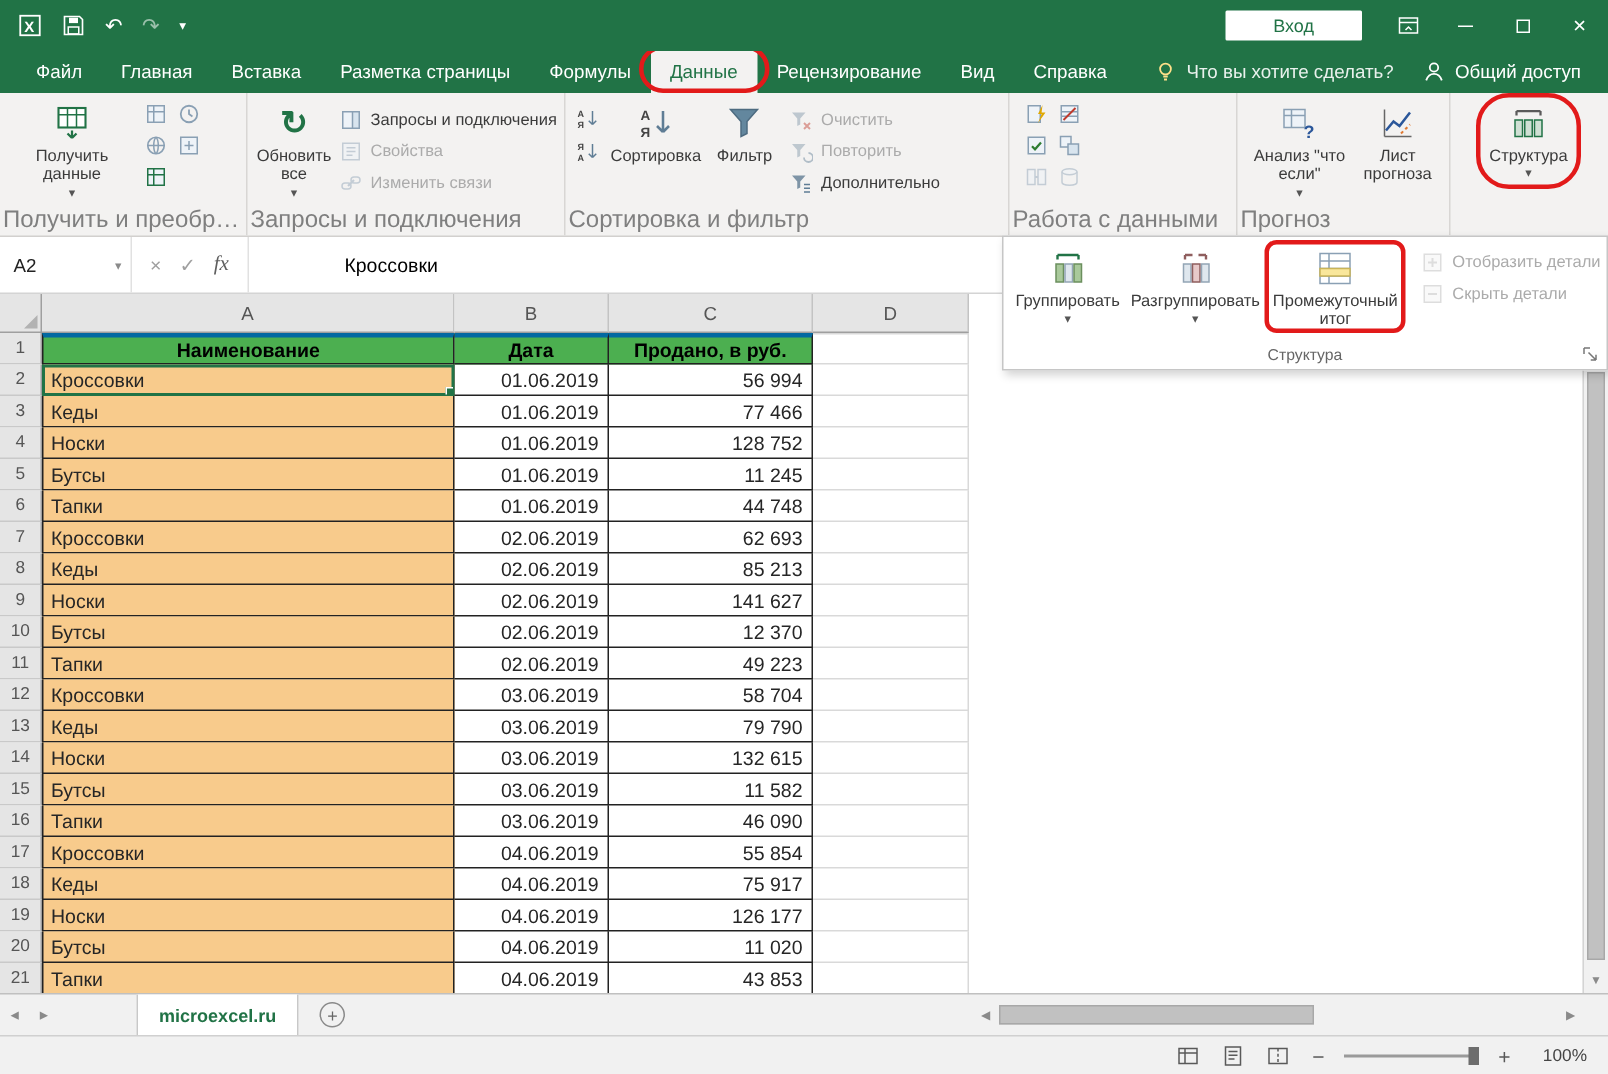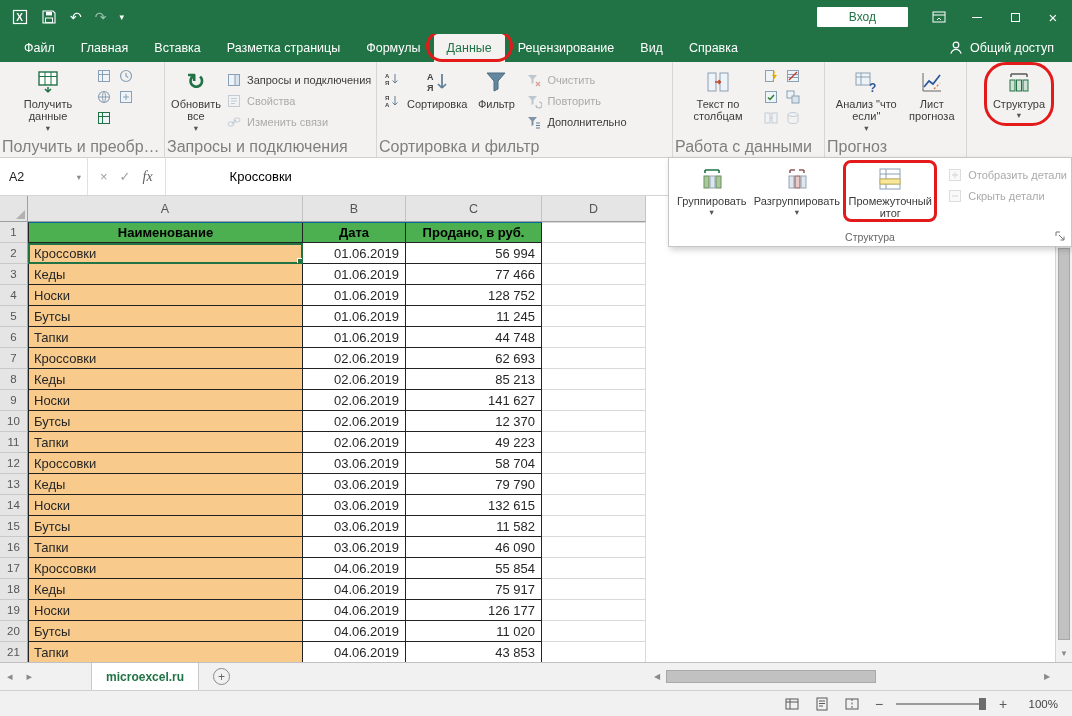--- a/index.html
+++ b/index.html
@@ -67,21 +67,21 @@
   .colh { height:26px; background:#e5e5e5; color:#555; font-size:12.5px; display:flex; align-items:center; justify-content:center; border-right:1px solid #c3c3c3; border-bottom:1px solid #9f9f9f; }
   .colh-a { width:275px; } .colh-b { width:103px; } .colh-c { width:136px; } .colh-d { width:104px; }
   #col-headers-cells { display:flex; }
   .grid-row { display:flex; height:21px; }
   .row-num { width:28px; background:#e5e5e5; color:#555; font-size:11.5px; display:flex; align-items:center; justify-content:center; border-right:1px solid #9f9f9f; border-bottom:1px solid #c9c9c9; }
   .cell { font-size:13px; display:flex; align-items:center; overflow:hidden; white-space:nowrap; }
   .col-a { width:275px; background:#f8cb8c; border-left:1px solid #222; border-right:1px solid #222; border-bottom:1px solid #222; padding-left:5px; position:relative; }
   .col-b { width:103px; border-right:1px solid #222; border-bottom:1px solid #222; justify-content:flex-end; padding-right:6px; }
   .col-c { width:136px; border-right:1px solid #222; border-bottom:1px solid #222; justify-content:flex-end; padding-right:6px;text-align:center; }
   .col-d { width:104px; border-right:1px solid #d9d9d9; border-bottom:1px solid #d9d9d9; }
-  .head-row .col-a, .head-row .col-b, .head-row .col-c { background:#4caf50; color:#000; font-weight:bold; justify-content:center; padding:0; border-top:1px solid #0369a1; }
+  .head-row .col-a, .head-row .col-b, .head-row .col-c { background:#4caf50; color:#000; font-weight:bold; justify-content:center; padding:0; border-top:3px solid #0369a1; }
   .head-row .col-d { border-top:1px solid #d9d9d9; }
   .active-cell { outline:2px solid #217346; outline-offset:-2px; }
   .active-cell::after { content:""; position:absolute; right:-2px; bottom:-2px; width:5px; height:5px; background:#217346; border:1px solid #fff; z-index:3; }
   .vscroll { position:absolute; top:0; right:0; width:17px; height:466px; background:#f1f1f1; border-left:1px solid #d4d4d4; z-index:2; }
   .vs-arrow { height:17px; display:flex; align-items:center; justify-content:center; color:#8a8a8a; font-size:8px; }
   .vs-arrow.bottom { position:absolute; bottom:0; left:0; right:0; }
   .vs-thumb { position:absolute; left:2px; right:2px; top:52px; bottom:22px; background:#c1c1c1; border:1px solid #a8a8a8; }
 
   
   #flyout { position:absolute; left:668px; top:157px; width:404px; height:90px; background:#fff; border:1px solid #c6c6c6; box-shadow:2px 3px 6px rgba(0,0,0,.18); z-index:25; display:flex; flex-direction:column; }
@@ -153,20 +153,29 @@
 <div id="tabrow">
   <div class="rtab">Файл</div>
   <div class="rtab">Главная</div>
   <div class="rtab">Вставка</div>
   <div class="rtab">Разметка страницы</div>
   <div class="rtab">Формулы</div>
   <div class="rtab active">Данные</div>
   <div class="rtab">Рецензирование</div>
   <div class="rtab">Вид</div>
   <div class="rtab">Справка</div>
+  <div class="tellme">
+    <span>
+      <svg class="i16" viewBox="0 0 16 16">
+          <circle cx="8" cy="6" r="3.6" fill="none" stroke="#ffe08a" stroke-width="1.2"></circle>
+          <path d="M6.5 11h3M7 13h2" stroke="#ffe08a" stroke-width="1.2"></path>
+        </svg>
+    </span>
+    <span>Что вы хотите сделать?</span>
+  </div>
   <div class="share">
     <span>
       <svg class="i16" viewBox="0 0 16 16">
           <circle cx="8" cy="5" r="2.8" fill="none" stroke="#fff" stroke-width="1.2"></circle>
           <path d="M2.8 13.6c1-2.9 3-4.3 5.2-4.3s4.2 1.4 5.2 4.3" fill="none" stroke="#fff" stroke-width="1.2"></path>
         </svg>
     </span>
     <span>Общий доступ</span>
   </div>
 </div>
@@ -322,31 +331,20 @@
               <path d="M10 9h4M10 11.5h4M10 14h4" stroke="#5f7d95"></path>
             </svg>
           </span>
         <span class="ritem-label">Дополнительно</span>
       </div>
     </div>
     <div class="rg-label">Сортировка и фильтр</div>
   </div>
 
   <div class="rgroup" style="width:152px">
-    <div class="bigbtn" style="max-width:80px">
-      <span class="bicon">
-        <svg class="i24" viewBox="0 0 26 26">
-            <rect x="3" y="4" width="8" height="18" fill="#eef3f8" stroke="#8aa0b4"></rect>
-            <rect x="15" y="4" width="8" height="18" fill="#eef3f8" stroke="#8aa0b4"></rect>
-            <path d="M10 13h5" stroke="#c43e1c" stroke-width="1.5"></path>
-            <path d="M13.5 11l2 2-2 2" fill="none" stroke="#c43e1c" stroke-width="1.3"></path>
-          </svg>
-      </span>
-      <span class="bb-label">Текст по столбцам</span>
-    </div>
     <div class="minis">
       <span class="minibtn">
           <svg class="i16" viewBox="0 0 16 16">
             <rect x="2.5" y="2.5" width="8" height="11" fill="#eef3f8" stroke="#8aa0b4"></rect>
             <path d="M12 2l-3 6h2.4L9 14l5-7h-2.6z" fill="#e0a800"></path>
           </svg>
         </span>
       <span class="minibtn">
           <svg class="i16" viewBox="0 0 16 16">
             <rect x="2.5" y="2.5" width="11" height="11" fill="#eef3f8" stroke="#8aa0b4"></rect>

